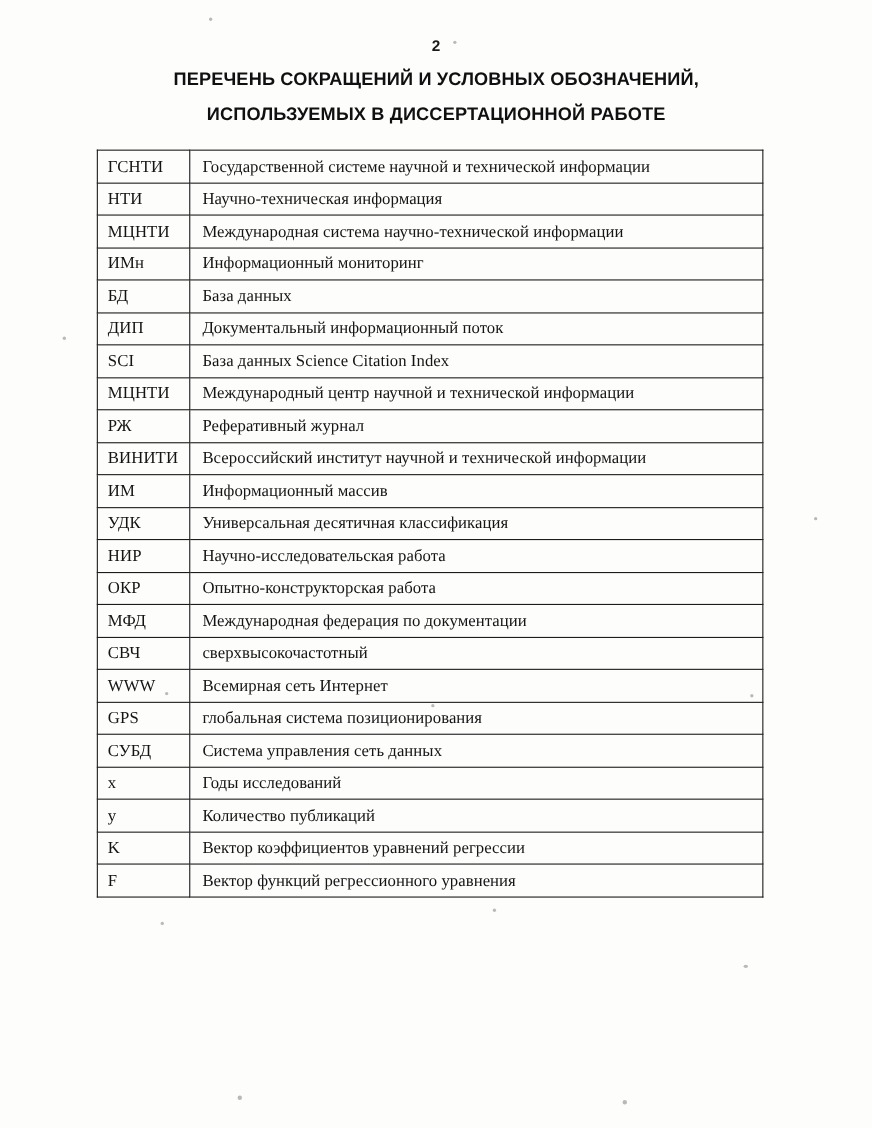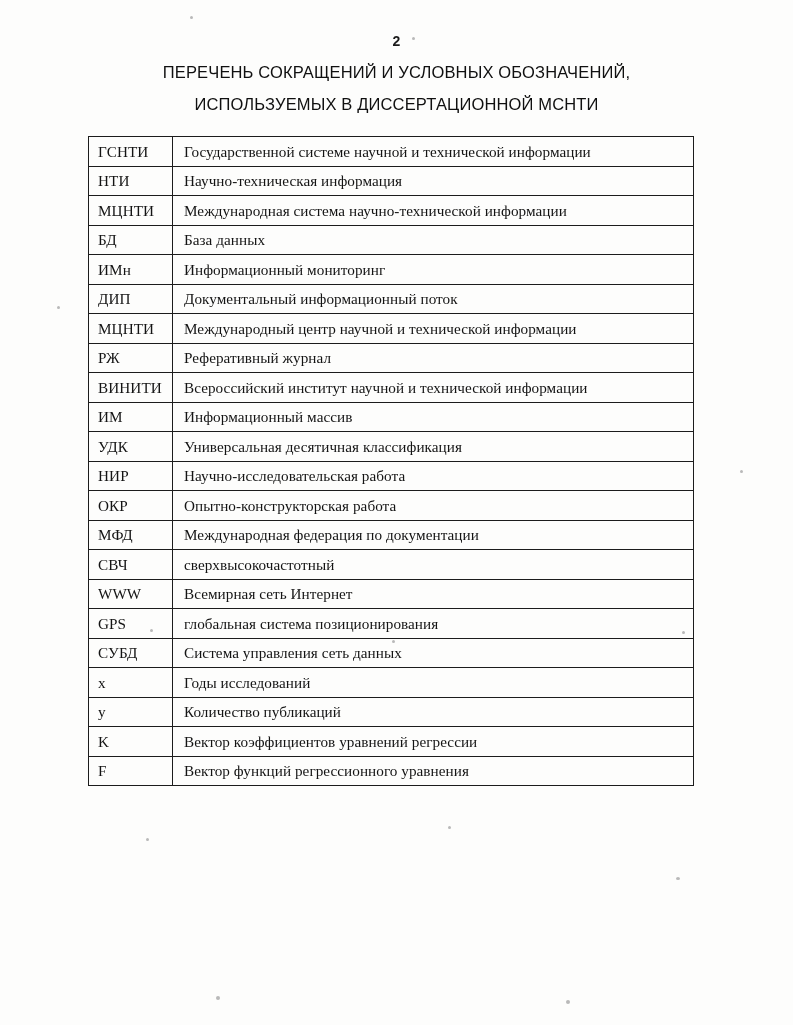--- a/index.html
+++ b/index.html
@@ -40,21 +40,21 @@
 
   
   .doc-title {
     position: absolute;
     top: 56px;
     left: 70px;
     width: 653px;
     text-align: center;
     font-family: "Liberation Sans", "DejaVu Sans", sans-serif;
     font-size: 16.5px;
-    font-weight: 400;
+    font-weight: 700;
     line-height: 32px;
     letter-spacing: 0.15px;
     color: #101010;
   }
   .doc-title .line {
     display: block;
     white-space: nowrap;
   }
 
   
@@ -113,21 +113,21 @@
 </style>
 </head>
 <body>
 
 <div class="page">
 
   <div class="page-number">2</div>
 
   <div class="doc-title">
     <span class="line">ПЕРЕЧЕНЬ СОКРАЩЕНИЙ И УСЛОВНЫХ ОБОЗНАЧЕНИЙ,</span>
-    <span class="line">ИСПОЛЬЗУЕМЫХ В ДИССЕРТАЦИОННОЙ МСНТИ</span>
+    <span class="line">ИСПОЛЬЗУЕМЫХ В ДИССЕРТАЦИОННОЙ РАБОТЕ</span>
   </div>
 
   <div class="abbr-table-wrap">
     <table class="abbr-table">
       <colgroup>
         <col class="col-abbr">
         <col class="col-desc">
       </colgroup>
       <tbody>
 
@@ -137,30 +137,34 @@
         </tr>
         <tr>
           <td class="abbr">НТИ</td>
           <td class="desc">Научно-техническая информация</td>
         </tr>
         <tr>
           <td class="abbr">МЦНТИ</td>
           <td class="desc">Международная система научно-технической информации</td>
         </tr>
         <tr>
+          <td class="abbr">ИМн</td>
+          <td class="desc">Информационный мониторинг</td>
+        </tr>
+        <tr>
           <td class="abbr">БД</td>
           <td class="desc">База данных</td>
         </tr>
         <tr>
-          <td class="abbr">ИМн</td>
-          <td class="desc">Информационный мониторинг</td>
-        </tr>
-        <tr>
           <td class="abbr">ДИП</td>
           <td class="desc">Документальный информационный поток</td>
+        </tr>
+        <tr>
+          <td class="abbr">SCI</td>
+          <td class="desc">База данных Science Citation Index</td>
         </tr>
         <tr>
           <td class="abbr">МЦНТИ</td>
           <td class="desc">Международный центр научной и технической информации</td>
         </tr>
         <tr>
           <td class="abbr">РЖ</td>
           <td class="desc">Реферативный журнал</td>
         </tr>
         <tr>

